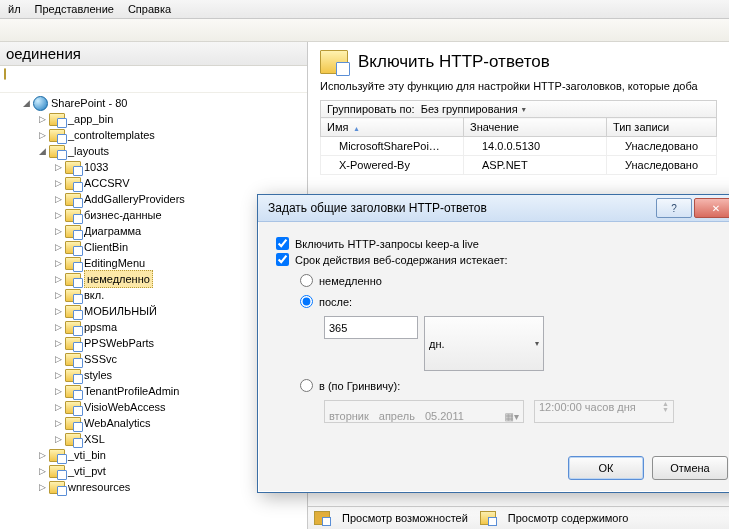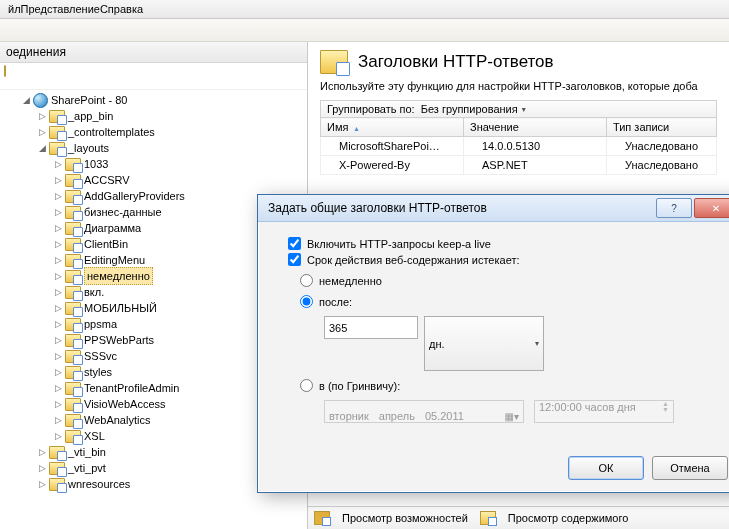--- a/index.html
+++ b/index.html
@@ -1,20 +1,20 @@
 <!DOCTYPE html>
 <html><head>
 <meta charset="utf-8">
 <style>
 html,body{margin:0;padding:0;font-family:"Segoe UI",Tahoma,sans-serif;font-size:11px;color:#000;background:#fff;width:729px;height:529px;overflow:hidden}
-.menubar{display:flex;padding:3px 8px;background:linear-gradient(#f6f6f6,#e9e9e9);border-bottom:1px solid #c9c9c9;font-size:11px}
+.menubar{display:flex;gap:14px;padding:3px 8px;background:linear-gradient(#f6f6f6,#e9e9e9);border-bottom:1px solid #c9c9c9;font-size:11px}
 .midbar{height:22px;background:linear-gradient(#faf9f6,#efeee8);border-bottom:1px solid #d7d6d0}
 .panels{display:flex;height:calc(100% - 42px)}
 .left{width:307px;border-right:1px solid #c9c9c9;background:#fff;overflow:hidden}
-.left .hdr{padding:3px 6px;font-size:12px;background:linear-gradient(#f6f6f6,#e9e9e9);border-bottom:1px solid #d7d6d0}
+.left .hdr{padding:3px 6px;font-size:15px;background:linear-gradient(#f6f6f6,#e9e9e9);border-bottom:1px solid #d7d6d0}
 .left .icobar{height:22px;background:#fff;border-bottom:1px solid #efeee8;padding:2px 4px}
 .tree{padding:2px 0;font-size:11px;line-height:16px;white-space:nowrap}
 .node{display:flex;align-items:center;height:16px;padding:0 4px}
 .exp{width:9px;text-align:center;color:#6b6b6b;font-size:9px;margin-right:2px}
 .fold{width:16px;height:13px;margin-right:3px;position:relative}
 .fold::before{content:"";position:absolute;inset:0;background:linear-gradient(#fff2b0,#f2c64a);border:1px solid #b89a36;border-radius:1px}
 .fold.cfg::after{content:"";position:absolute;right:-2px;bottom:-2px;width:8px;height:8px;background:#fff;border:1px solid #5a8ed6;border-radius:1px}
 .globe{width:13px;height:13px;margin-right:3px;border-radius:50%;background:radial-gradient(circle at 30% 30%,#cdeeff,#1e7bbf);border:1px solid #1366a3}
 .sel{background:#fce8a8;border:1px dotted #b89a36;padding:0 2px}
 .right{flex:1;padding:8px 12px;overflow:hidden;position:relative}
@@ -29,21 +29,21 @@
 table{border-collapse:collapse;width:100%;margin-top:-1px;font-size:11px}
 th{background:linear-gradient(#fdfdfd,#efefef);border:1px solid #d0d0d0;padding:3px 6px;text-align:left;font-weight:normal}
 th.sort::after{content:"▴";font-size:8px;color:#5a8ed6;margin-left:6px}
 td{padding:3px 18px;border:1px solid #eee;border-top:none}
 .dialog{position:absolute;left:257px;top:194px;width:484px;height:297px;background:#f3f3f3;border:1px solid #3a6ea5;box-shadow:0 0 0 1px #fff inset,4px 4px 18px rgba(0,0,0,.3)}
 .dlg-title{height:26px;background:linear-gradient(#e8f1fb,#cfe0f4);display:flex;align-items:center;padding:0 4px 0 10px;font-size:12px;border-bottom:1px solid #a9c3e4}
 .dlg-title .t{flex:1}
 .wbtn{width:34px;height:18px;margin-left:2px;border:1px solid #6f93bf;border-radius:2px;display:flex;align-items:center;justify-content:center;font-size:10px;color:#304c70;background:linear-gradient(#f2f7fd,#d4e3f5)}
 .wbtn.close{background:linear-gradient(#f5b6ae,#d86b5e);border-color:#b15146;color:#fff;width:42px}
 .dlg-body{padding:12px 18px;font-size:11px}
-.chk{display:flex;align-items:center;gap:6px;margin:3px 12px}
+.chk{display:flex;align-items:center;gap:6px;margin:3px 0}
 .chk input{margin:0}
 .radios{margin:6px 0 0 24px}
 .rad{display:flex;align-items:center;gap:6px;margin:8px 0}
 .rad input{margin:0}
 .after-row{display:flex;gap:6px;margin:4px 0 0 24px}
 .txt{width:84px;height:19px;border:1px solid #abadb3;padding:1px 4px;background:#fff;font-size:11px}
 .combo{width:110px;height:21px;border:1px solid #abadb3;background:linear-gradient(#fdfdfd,#ececec);display:flex;align-items:center;justify-content:space-between;padding:16px 4px;font-size:11px}
 .combo::after{content:"▾";font-size:8px;color:#555}
 .gmt-row{display:flex;gap:10px;margin:6px 0 0 24px}
 .dt{width:190px;height:21px;border:1px solid #cfcfcf;background:#f4f4f4;color:#9a9a9a;display:flex;align-items:flex-end;padding:0 4px;gap:10px}
@@ -197,21 +197,21 @@
           <span class="exp">▷</span>
           <span class="fold cfg"></span>
           <span>wnresources</span>
         </div>
       </div>
   </div>
 
   <div class="right">
     <div class="titlebar">
       <div class="bigicon"></div>
-      <h1>Заголовки HTTP-ответов</h1>
+      <h1>Включить HTTP-ответов</h1>
     </div>
     <div class="desc">Используйте эту функцию для настройки HTTP-заголовков, которые доба</div>
     <div class="grpbar">
       <span>Группировать по:</span>
       <span class="drop">Без группирования</span>
     </div>
     <table>
       <tbody>
           <tr>
         <th class="sort" style="width:130px">Имя</th>

